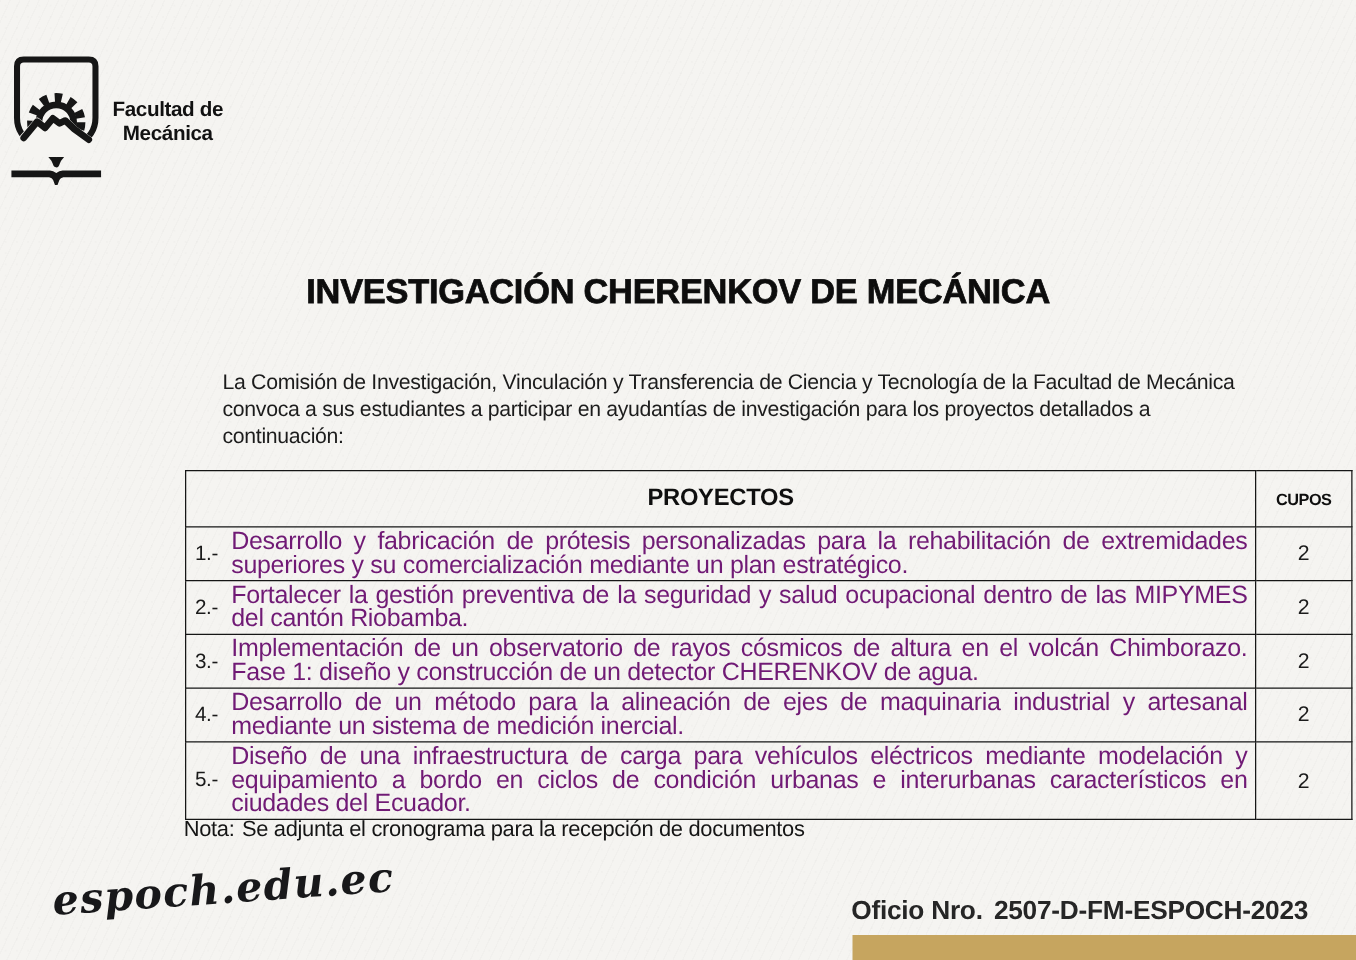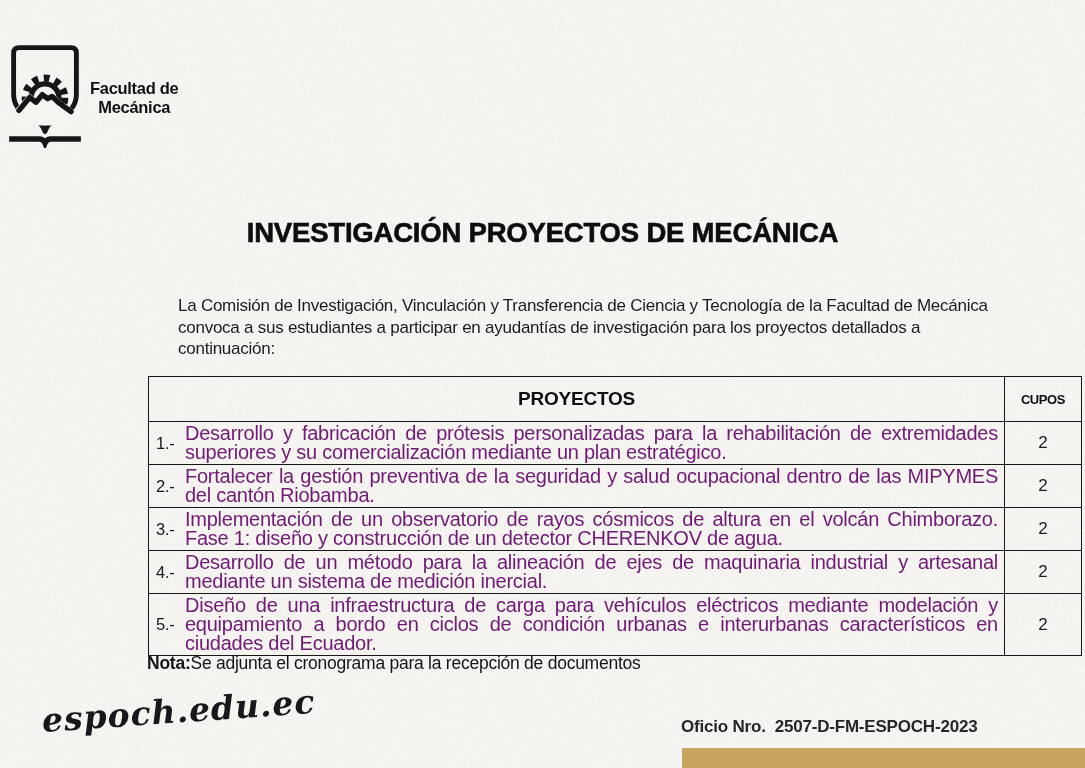--- a/index.html
+++ b/index.html
@@ -101,38 +101,38 @@
     color: #1c1c1c;
   }
 
   
   .note {
     top: 653px; left: 147px;
     font-size: 17.5px;
     letter-spacing: -0.25px;
     color: #151515;
   }
-  .note .label { font-weight: bold; }
+  .note .label { font-weight: normal; margin-right: 6px; }
 
   
   .website {
     top: 701px; left: 42px;
     font-family: "DejaVu Serif", serif;
     font-style: italic;
     font-weight: bold;
     font-size: 33px;
     letter-spacing: 1px;
     color: #18181a;
     transform: rotate(-4deg);
     transform-origin: left center;
   }
   .oficio {
     top: 717px; left: 681px;
     font-weight: bold;
-    font-size: 17px;
+    font-size: 21px;
     letter-spacing: -0.2px;
     color: #262626;
     white-space: nowrap;
   }
   .oficio .num { margin-left: 9px; }
   .gold-bar {
     top: 748px; left: 682px; right: 0; height: 20px;
   }
 </style>
 </head>
@@ -154,21 +154,21 @@
 
     <path d="M 13 106 L 44 106 Q 48.5 106.5 50 110.5 Q 51.5 106.5 56 106 L 87 106" fill="none" stroke="#161616" stroke-width="6" stroke-linecap="square"></path>
   </svg>
   <div class="logo-caption">
     <div>Facultad de</div>
     <div>Mecánica</div>
   </div>
 </div>
 
 <div class="abs title">
-  <div>INVESTIGACIÓN PROYECTOS DE MECÁNICA</div>
+  <div>INVESTIGACIÓN CHERENKOV DE MECÁNICA</div>
 </div>
 
 <div class="abs intro">La Comisión de Investigación, Vinculación y Transferencia de Ciencia y Tecnología de la Facultad de Mecánica convoca a sus estudiantes a participar en ayudantías de investigación para los proyectos detallados a continuación:</div>
 
 <div class="abs projects-table">
   <table>
     <thead>
       <tr>
         <th class="projects-header">PROYECTOS</th>
         <th class="slots-header">CUPOS</th>

